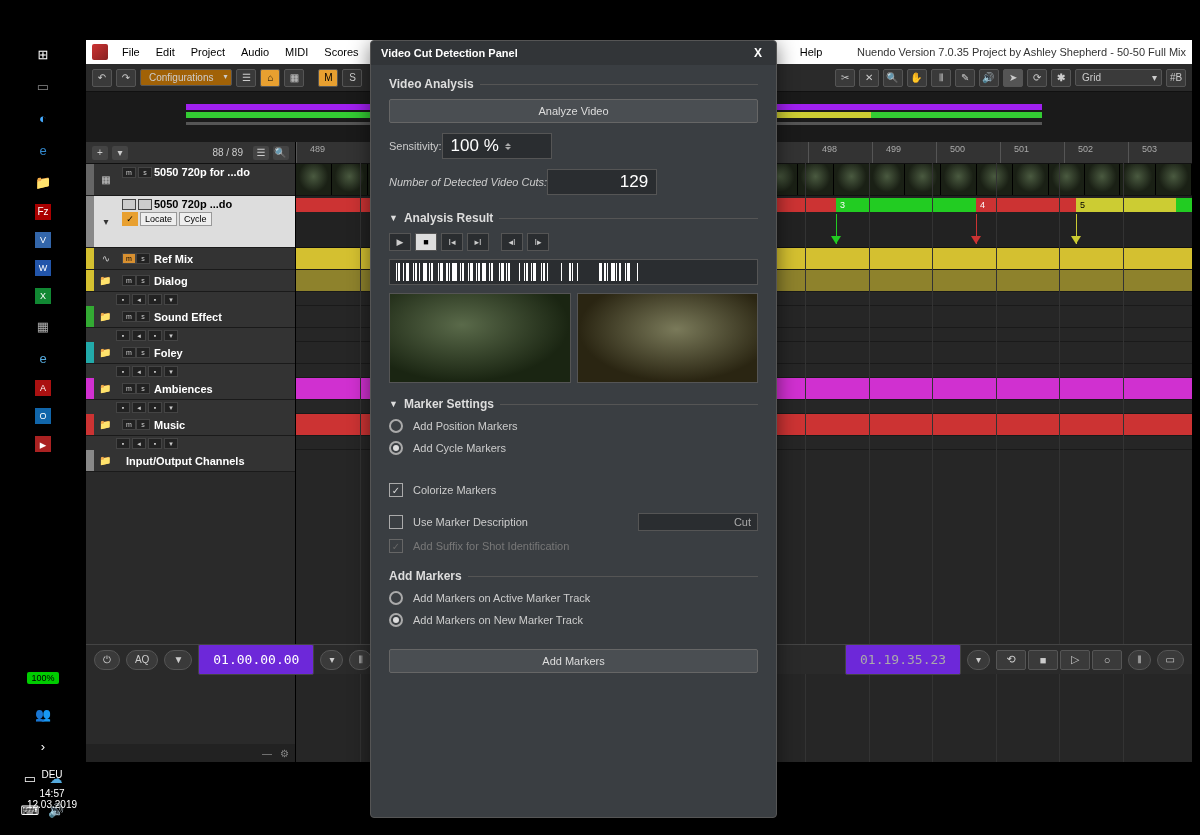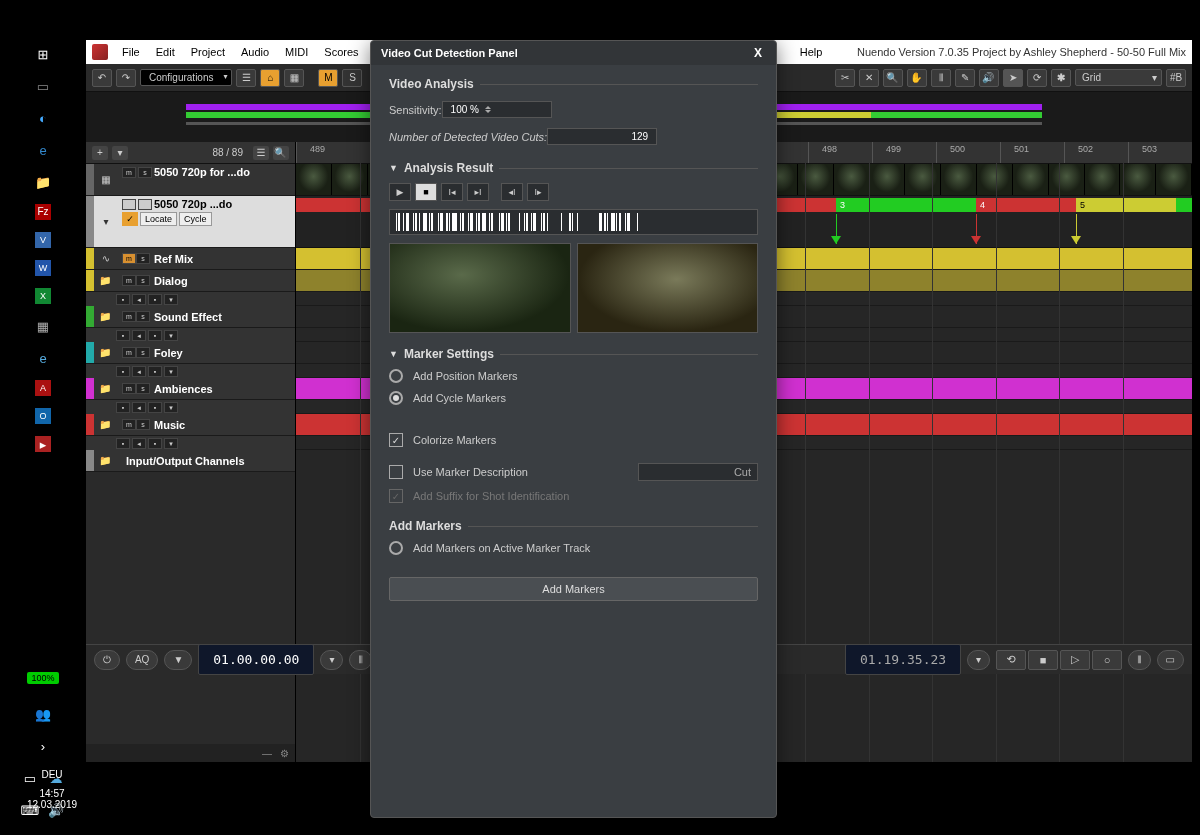--- a/index.html
+++ b/index.html
@@ -19,21 +19,21 @@
 .menubar { height: 24px; background: #fff; display: flex; align-items: center; padding: 0 6px; gap: 4px; font-size: 11px; color: #000; }
 .app-logo { width: 16px; height: 16px; background: linear-gradient(135deg, #c33, #822); border-radius: 2px; margin-right: 4px; }
 .menubar-item { padding: 2px 6px; cursor: pointer; }
 .menubar-title { margin-left: auto; color: #333; font-size: 11px; }
 
 
 .toolbar { height: 28px; background: #2a2a2a; display: flex; align-items: center; padding: 0 6px; gap: 4px; border-bottom: 1px solid #111; }
 .toolbar-btn { width: 20px; height: 18px; background: #3a3a3a; border: 1px solid #555; border-radius: 2px; display: flex; align-items: center; justify-content: center; font-size: 10px; color: #ccc; cursor: pointer; }
 .toolbar-btn.orange { background: #e8a030; color: #000; }
 .toolbar-btn.dark { background: #333; }
-.config-dropdown { background: #000000; border: 1px solid #555; color: #ccc; font-size: 10px; padding: 2px 18px 2px 8px; border-radius: 2px; position: relative; cursor: pointer; }
+.config-dropdown { background: #a16207; border: 1px solid #555; color: #ccc; font-size: 10px; padding: 2px 18px 2px 8px; border-radius: 2px; position: relative; cursor: pointer; }
 .config-dropdown::after { content: "▾"; position: absolute; right: 4px; font-size: 8px; }
 .toolbar-right { margin-left: auto; display: flex; gap: 4px; align-items: center; }
 .grid-dropdown { background: #3a3a3a; border: 1px solid #555; color: #ccc; font-size: 10px; padding: 2px 60px 2px 6px; border-radius: 2px; position: relative; }
 .grid-dropdown::after { content: "▾"; position: absolute; right: 4px; }
 
 
 .overview { height: 40px; background: #1a1a1a; position: relative; margin-top: 10px; }
 .overview-purple { position: absolute; top: 2px; height: 6px; background: #a020f0; left: 100px; right: 150px; }
 .overview-green { position: absolute; top: 10px; left: 100px; right: 150px; height: 6px; background: linear-gradient(90deg, #3c3 0%, #3c3 30%, #c33 30%, #c33 32%, #3c3 32%, #3c3 60%, #cc3 60%, #cc3 80%, #3c3 80%); }
 .overview-bottom { position: absolute; top: 20px; left: 100px; right: 150px; height: 3px; background: #555; }
@@ -98,21 +98,21 @@
 .modal-title { height: 24px; background: #323538; display: flex; align-items: center; padding: 0 10px; font-size: 11px; font-weight: bold; color: #fff; border-radius: 4px 4px 0 0; }
 .modal-close { margin-left: auto; cursor: pointer; width: 16px; text-align: center; font-size: 12px; }
 .modal-body { padding: 12px 18px; }
 .section-header { font-size: 12px; font-weight: bold; color: #ddd; margin-bottom: 8px; display: flex; align-items: center; gap: 6px; }
 .section-header .line { flex: 1; height: 1px; background: #555; }
 .disclosure { font-size: 9px; }
 .big-btn { width: 100%; height: 24px; background: #4a4e52; border: 1px solid #666; color: #ddd; font-size: 11px; border-radius: 2px; cursor: pointer; }
 .field-row { display: flex; align-items: center; justify-content: flex-start; margin: 10px 0; font-size: 11px; }
 .field-row .label { color: #ccc; font-style: italic; }
 .field-row .label.normal { font-style: normal; }
-.value-box { background: #2a2d30; border: 1px solid #555; padding: 2px 8px; font-size: 10px; color: #fff; min-width: 110px; text-align: right; display: flex; align-items: center; gap: 6px; }
+.value-box { background: #2a2d30; border: 1px solid #555; padding: 2px 8px; font-size: 17px; color: #fff; min-width: 110px; text-align: right; display: flex; align-items: center; gap: 6px; }
 .spinner { display: flex; flex-direction: column; gap: 1px; }
 .spinner span { width: 0; height: 0; border-left: 3px solid transparent; border-right: 3px solid transparent; }
 .spinner .up { border-bottom: 3px solid #aaa; }
 .spinner .down { border-top: 3px solid #aaa; }
 
 .transport-row { display: flex; gap: 4px; margin: 8px 0; }
 .transport-btn { width: 22px; height: 18px; background: #2a2d30; border: 1px solid #555; display: flex; align-items: center; justify-content: center; font-size: 9px; color: #ccc; cursor: pointer; }
 
 .barcode-row { height: 26px; background: #2a2d30; border: 1px solid #555; margin: 8px 0; padding: 3px 6px; display: flex; align-items: center; gap: 1px; overflow: hidden; }
 .barcode-row span { display: inline-block; height: 18px; background: #fff; }
@@ -127,21 +127,21 @@
 .checkbox { width: 14px; height: 14px; border: 1px solid #aaa; display: flex; align-items: center; justify-content: center; font-size: 10px; cursor: pointer; }
 .checkbox.checked::after { content: "✓"; color: #ddd; }
 .checkbox.disabled { border-color: #666; }
 .checkbox.disabled.checked::after { color: #666; }
 .disabled-text { color: #777; }
 .text-input { background: #2a2d30; border: 1px solid #555; padding: 2px 6px; font-size: 11px; color: #aaa; width: 120px; text-align: right; }
 
 
 .transport-bar { position: absolute; bottom: 0; left: 0; right: 0; height: 30px; background: #2a2a2a; border-top: 1px solid #444; display: flex; align-items: center; padding: 0 8px; gap: 6px; }
 .transport-bar .btn { height: 20px; padding: 0 8px; background: #3a3a3a; border: 1px solid #555; color: #ccc; font-size: 10px; display: flex; align-items: center; border-radius: 10px; cursor: pointer; }
-.time-display { background: #0f172a; border: 1px solid #444; color: #fff; font-family: monospace; font-size: 13px; padding: 7px 14px; border-radius: 2px; }
+.time-display { background: #6d28d9; border: 1px solid #444; color: #fff; font-family: monospace; font-size: 13px; padding: 7px 14px; border-radius: 2px; }
 .time-display.right { margin-left: auto; color: #aaa; }
 .transport-controls { display: flex; gap: 2px; }
 .transport-controls .tc-btn { width: 30px; height: 20px; background: #3a3a3a; border: 1px solid #555; color: #ccc; display: flex; align-items: center; justify-content: center; font-size: 11px; cursor: pointer; border-radius: 2px; }
 </style>
 </head>
 <body>
 
 <div class="taskbar">
   <div class="taskbar-icon win-icon">⊞</div>
   <div class="taskbar-icon" style="color:#888">▭</div>
@@ -482,20 +482,21 @@
 <div class="modal">
   <div class="modal-title">
     <span>Video Cut Detection Panel</span>
     <span class="modal-close">X</span>
   </div>
   <div class="modal-body">
     <div class="section-header">
         <span>Video Analysis</span>
         <div class="line"></div>
       </div>
+    <button class="big-btn">Analyze Video</button>
 
     <div class="field-row">
       <span class="label normal">Sensitivity:</span>
       <div class="value-box">
           <span>100 %</span>
           <div class="spinner">
             <span class="up"></span>
             <span class="down"></span>
           </div>
         </div>
@@ -611,16 +612,20 @@
       </div>
 
     <div class="section-header" style="margin-top:16px">
         <span>Add Markers</span>
         <div class="line"></div>
       </div>
     <div class="radio-row">
         <div class="radio"></div>
         <span>Add Markers on Active Marker Track</span>
       </div>
+    <div class="radio-row">
+        <div class="radio checked"></div>
+        <span>Add Markers on New Marker Track</span>
+      </div>
 
     <button class="big-btn" style="margin-top:14px">Add Markers</button>
   </div>
 </div>
 
 </body></html>

